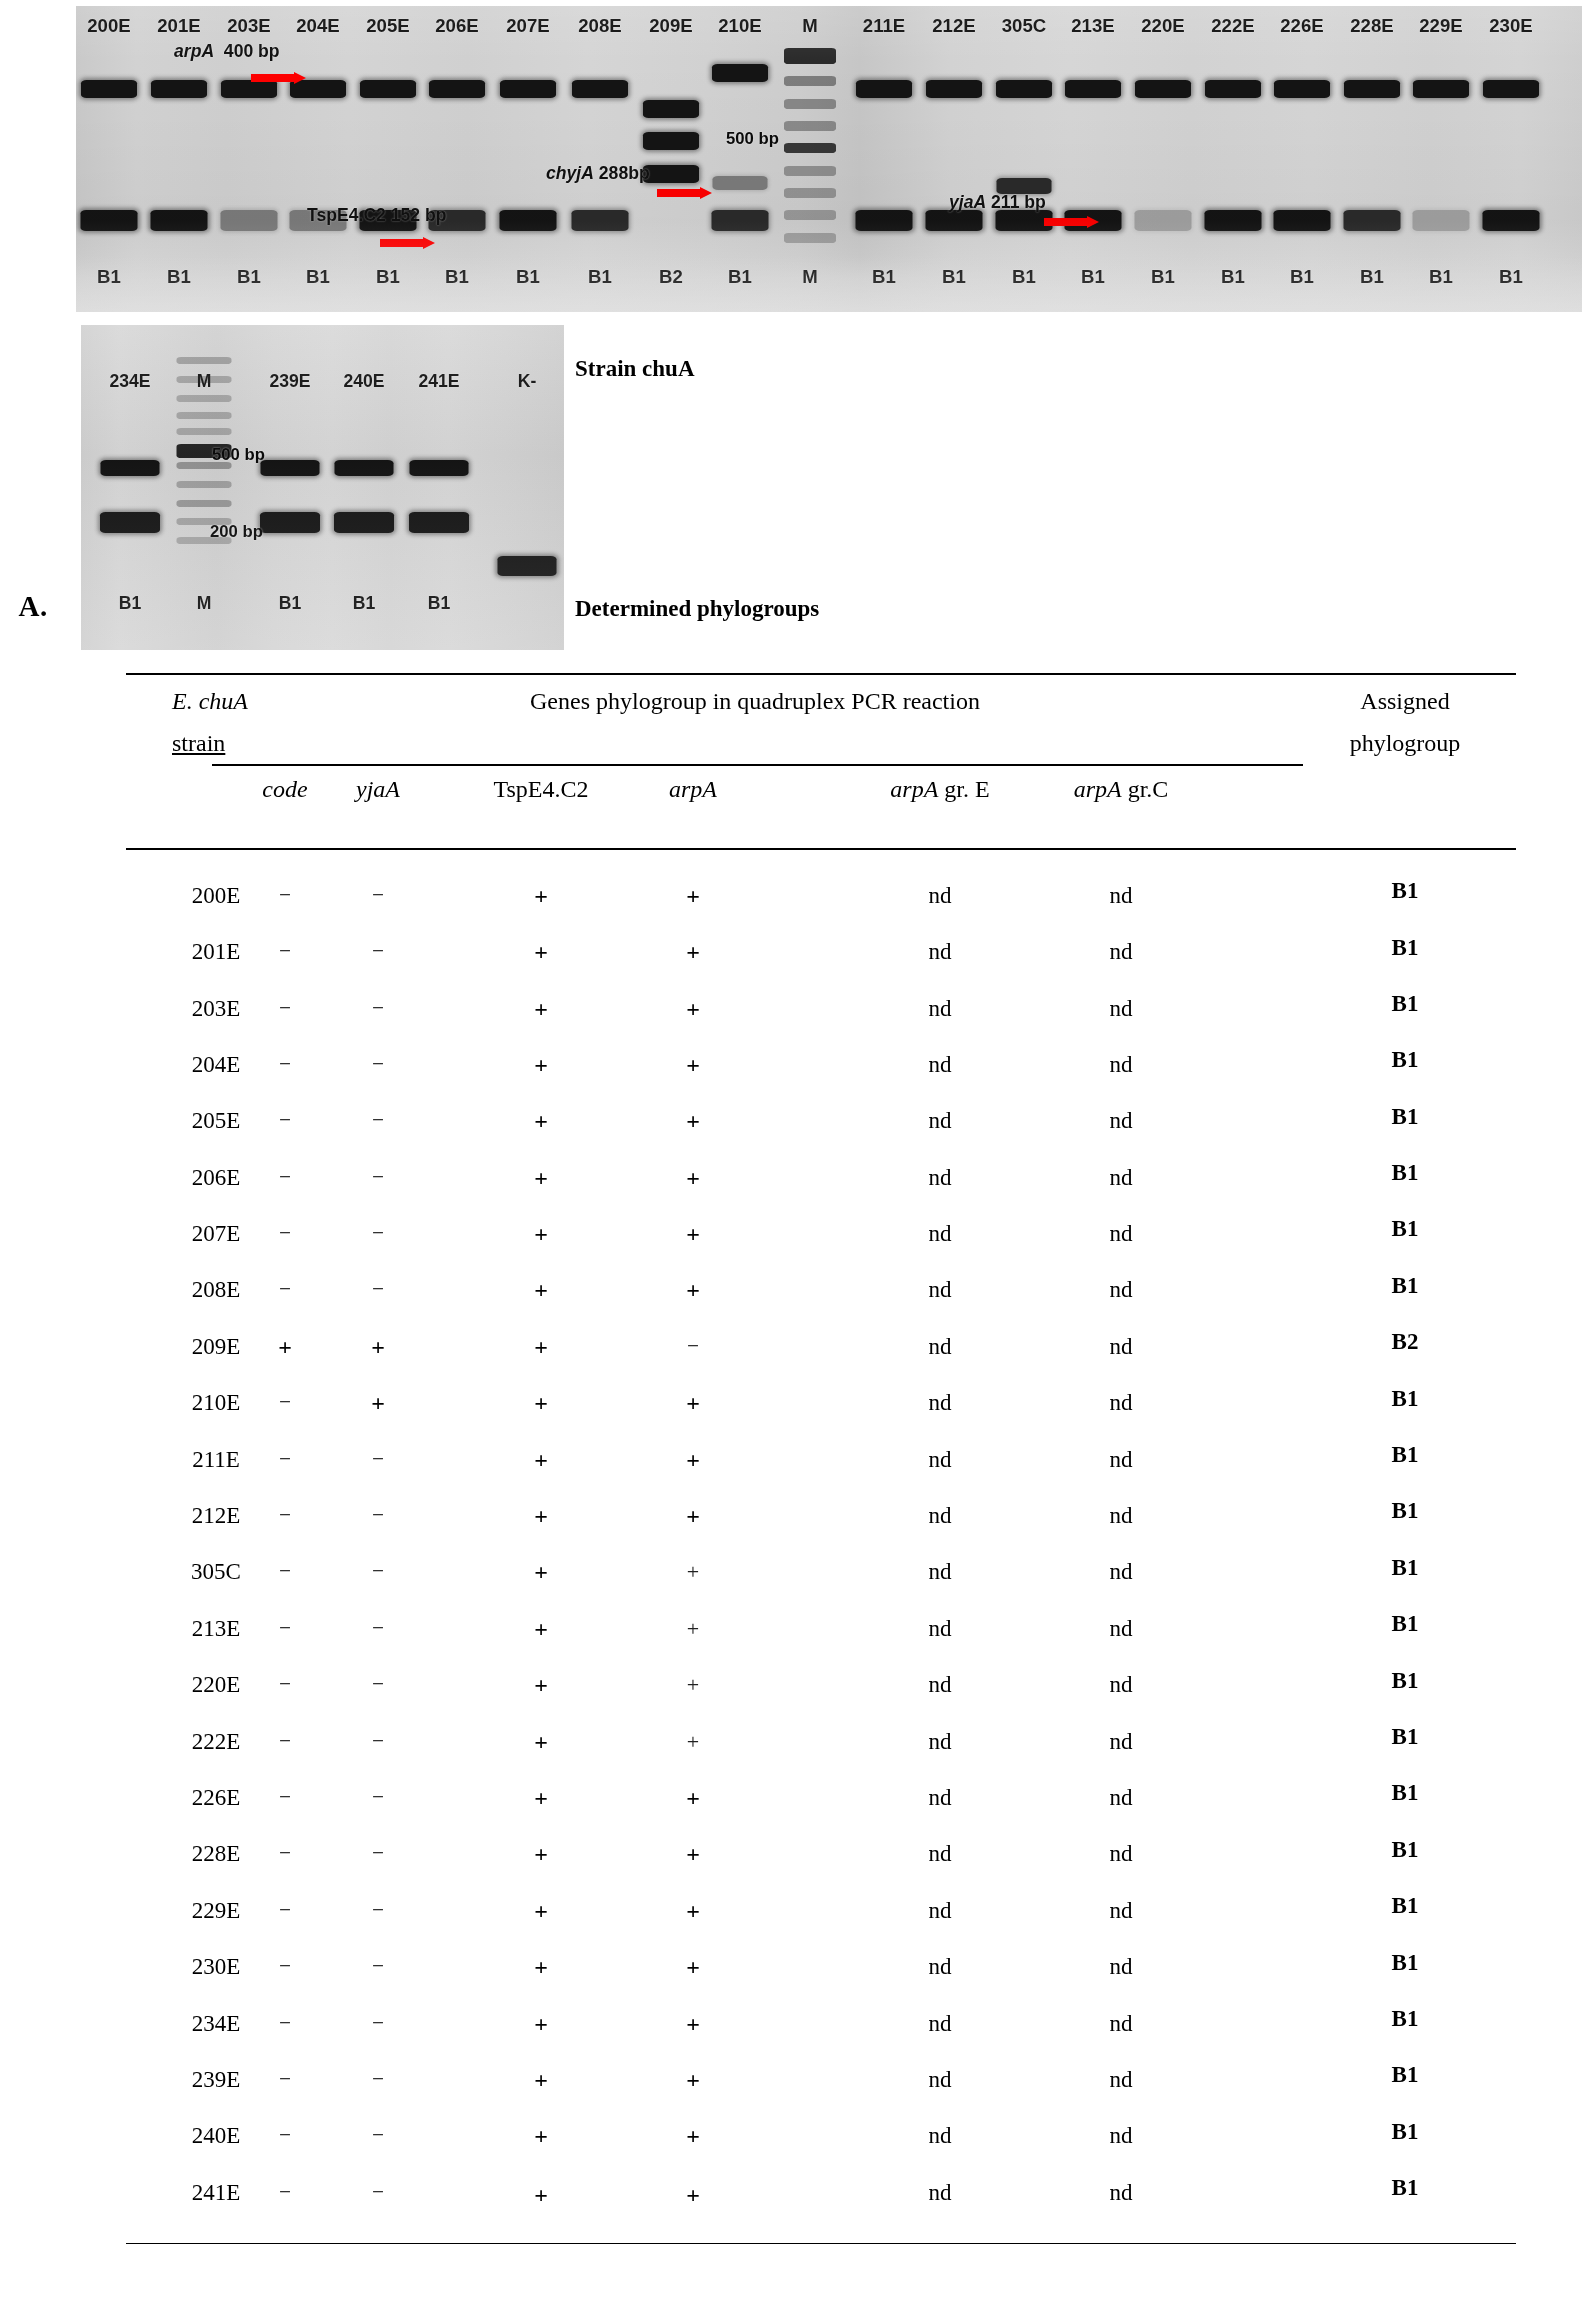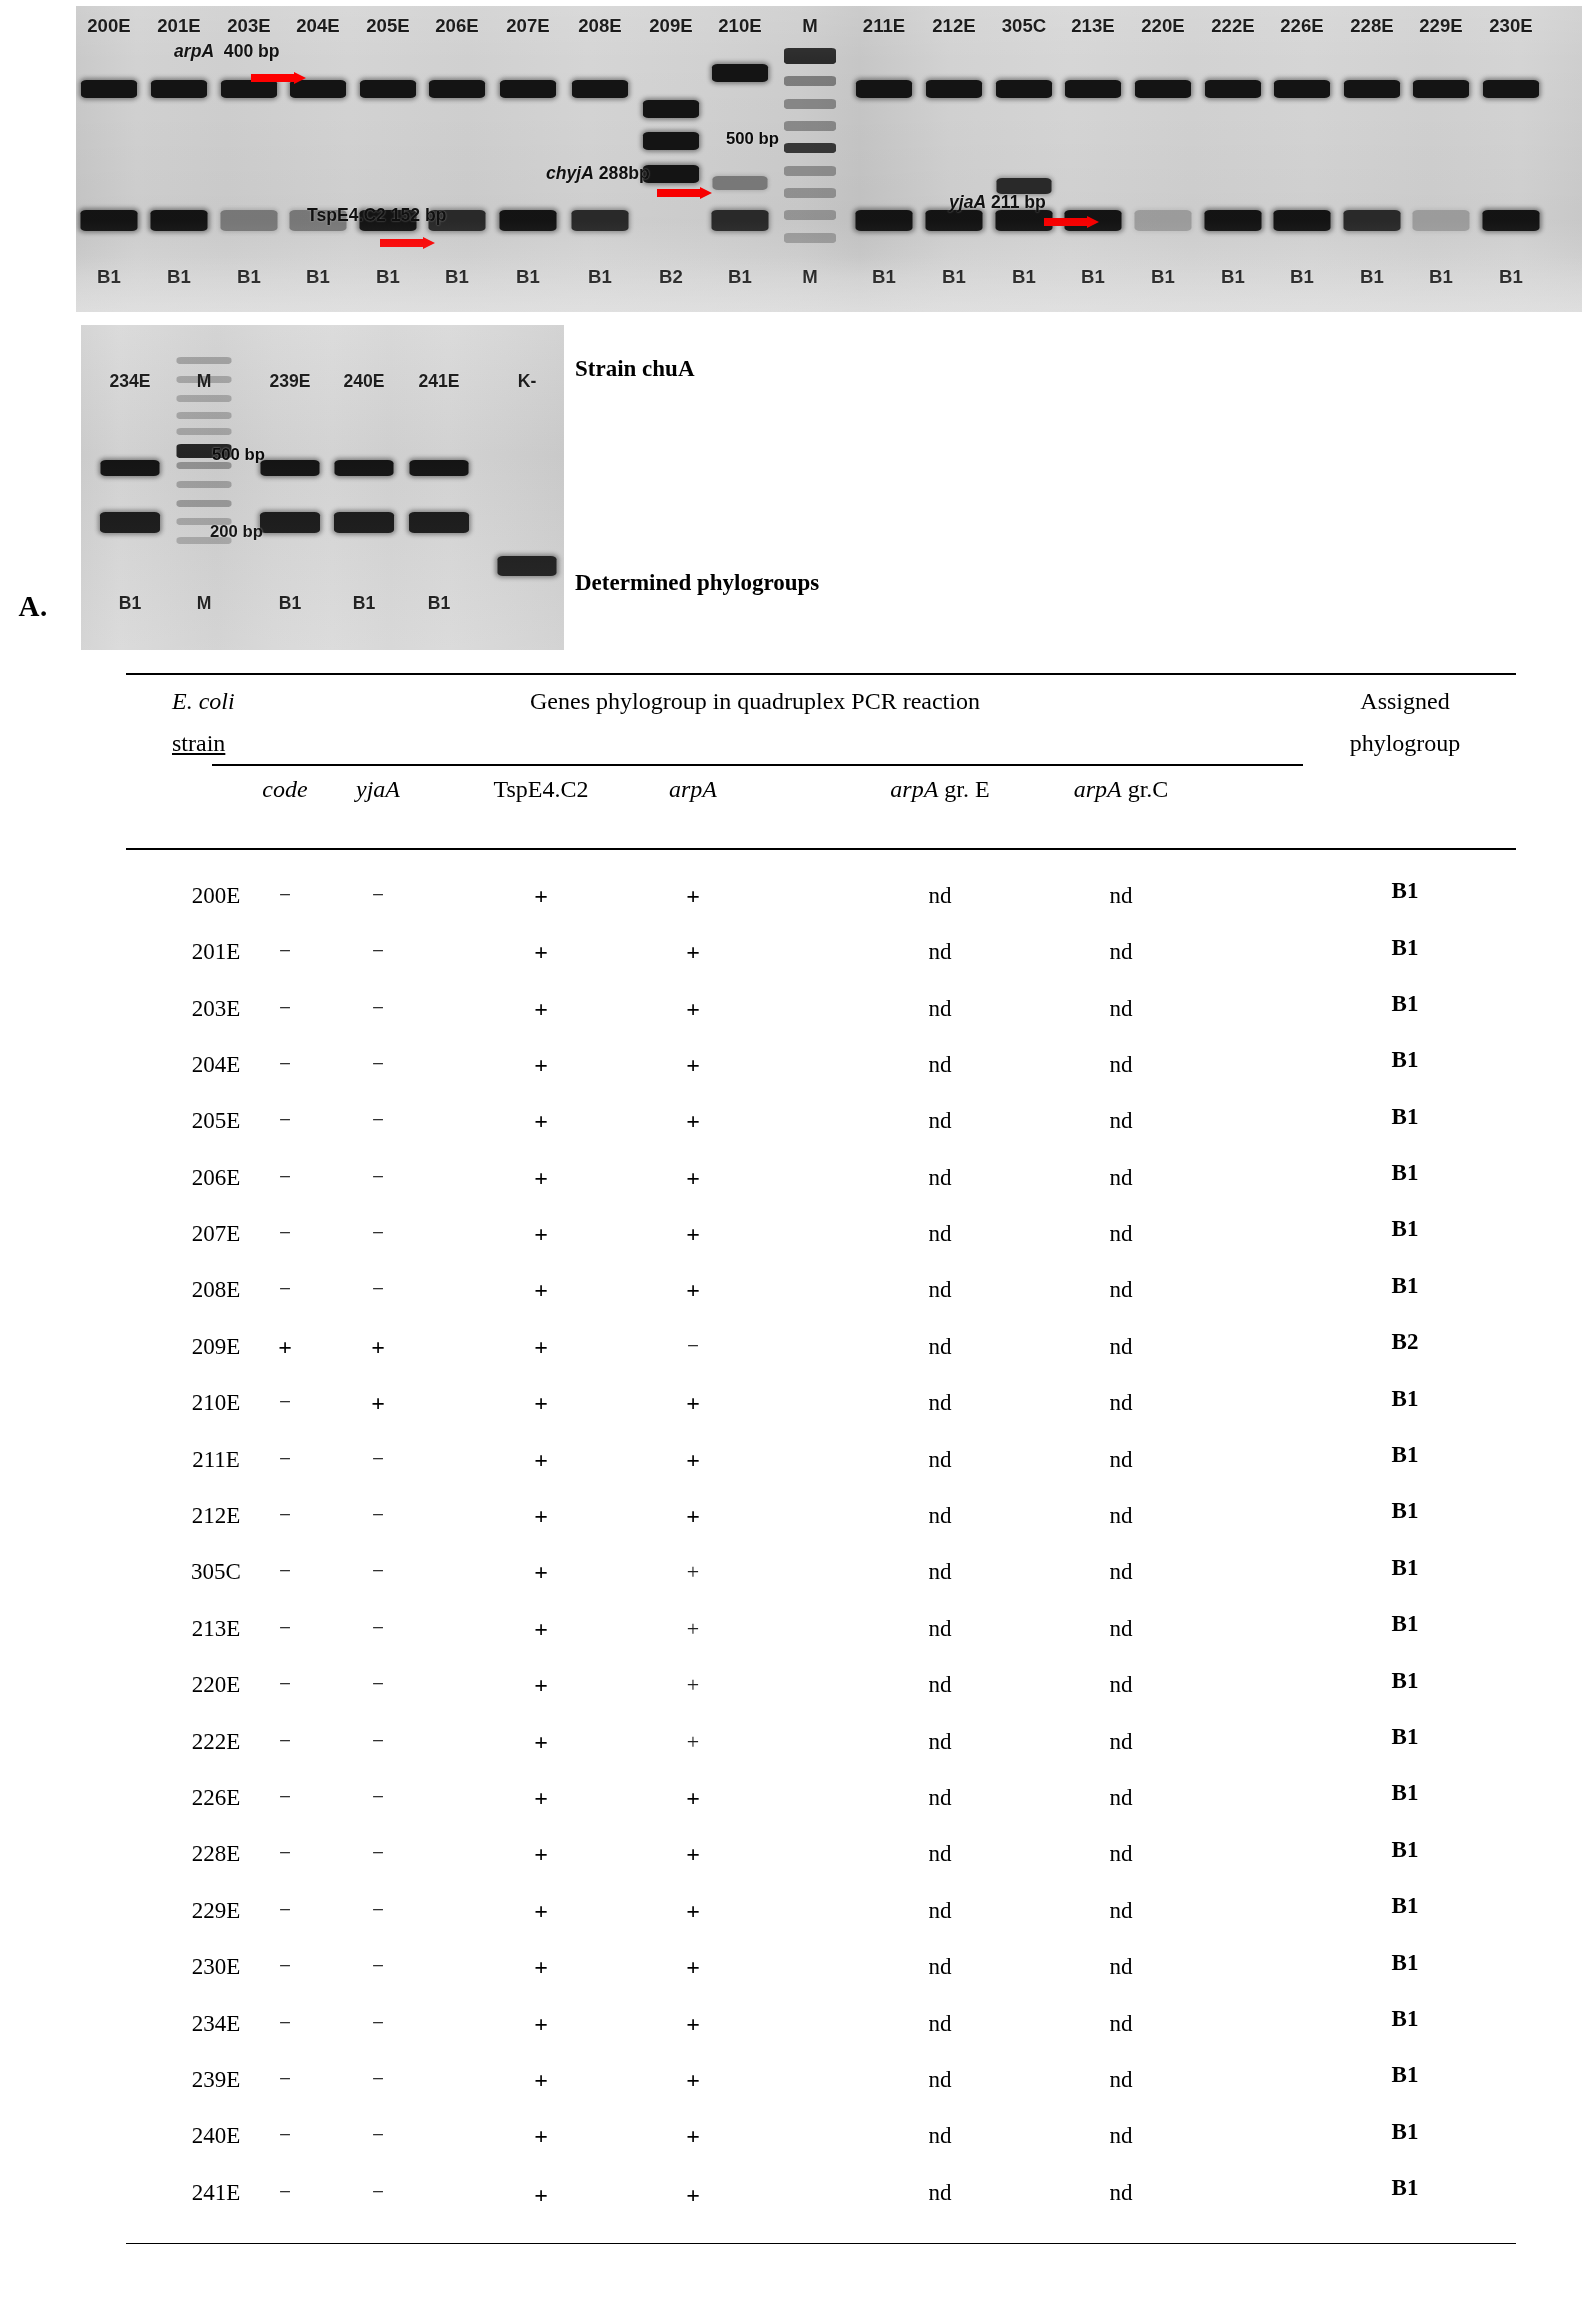--- a/index.html
+++ b/index.html
@@ -386,29 +386,29 @@
         <div class="ladder-band" style="left: 123px; top: 156px; width: 55px; height: 7.4px; background: rgb(27, 27, 27); opacity: 0.28;"></div>
         <div class="ladder-band" style="left: 123px; top: 175px; width: 55px; height: 7.4px; background: rgb(27, 27, 27); opacity: 0.32;"></div>
         <div class="ladder-band" style="left: 123px; top: 193px; width: 55px; height: 7.4px; background: rgb(27, 27, 27); opacity: 0.26;"></div>
         <div class="ladder-band" style="left: 123px; top: 212px; width: 55px; height: 7.4px; background: rgb(27, 27, 27); opacity: 0.24;"></div>
       </div>
     <span class="bp-callout" style="left:131px; top:120px;">500 bp</span>
     <span class="bp-callout" style="left:129px; top:197px;">200 bp</span>
   </div>
 
   <span class="side-text" style="left:575px; top:356px;">Strain chuA</span>
-  <span class="side-text" style="left:575px; top:570px;">Determined phylogroups</span>
+  <span class="side-text" style="left:575px; top:596px;">Determined phylogroups</span>
 </div>
 
 <div id="panel-b">
   <div id="tbl-wrap">
 
     <div class="rule" style="top:0px;"></div>
 
-    <span class="hdr i" style="left:46px; top:15px;">E. coli</span>
+    <span class="hdr i" style="left:46px; top:15px;">E. chuA</span>
     <span class="hdr" style="left:46px; top:57px;text-decoration:underline;">strain</span>
 
     <span class="hdr ctr" style="left:629px; top:15px;">Genes phylogroup in quadruplex PCR reaction</span>
 
     <span class="hdr ctr" style="left:1279px; top:15px;">Assigned</span>
     <span class="hdr ctr" style="left:1279px; top:57px;">phylogroup</span>
 
     <div class="rule sub thin" style="top:91px;"></div>
 
     <span class="hdr i ctr" style="left:159px; top:103px;">code</span>

